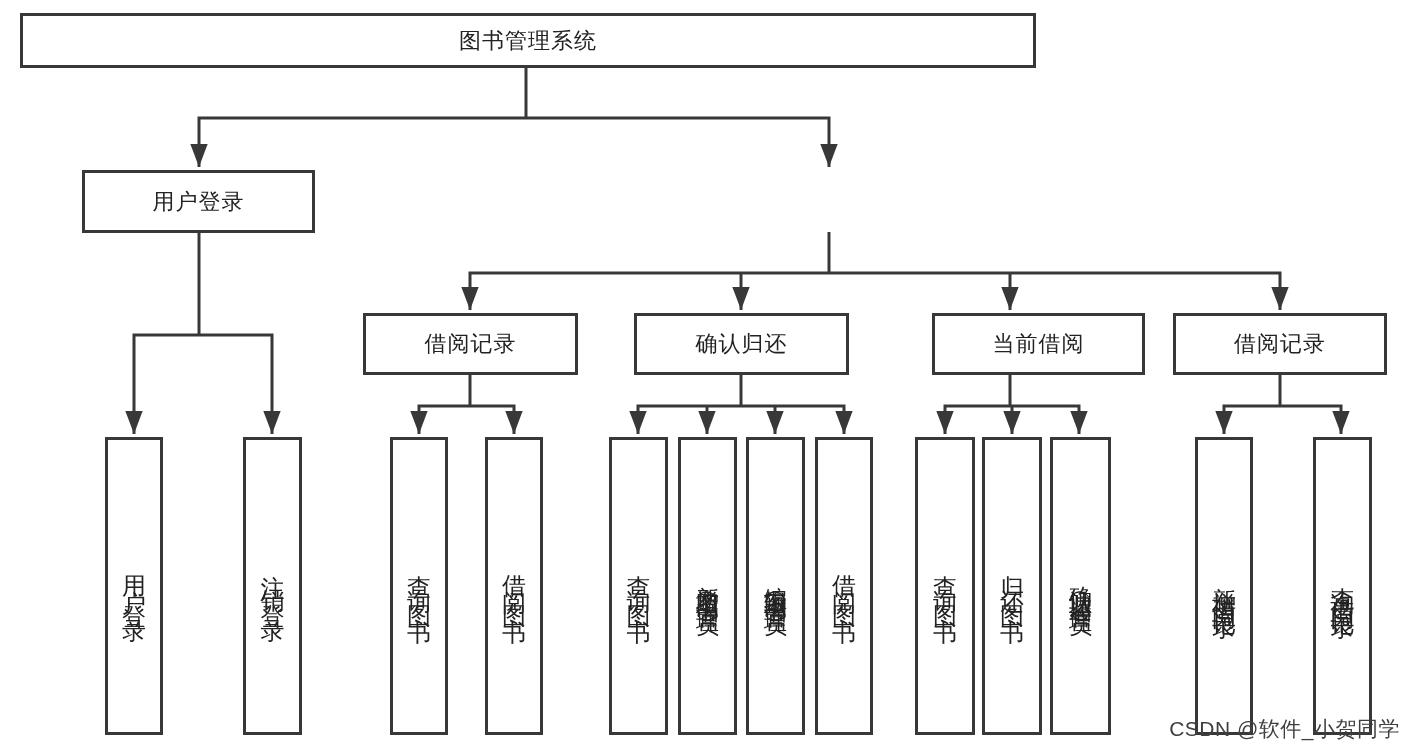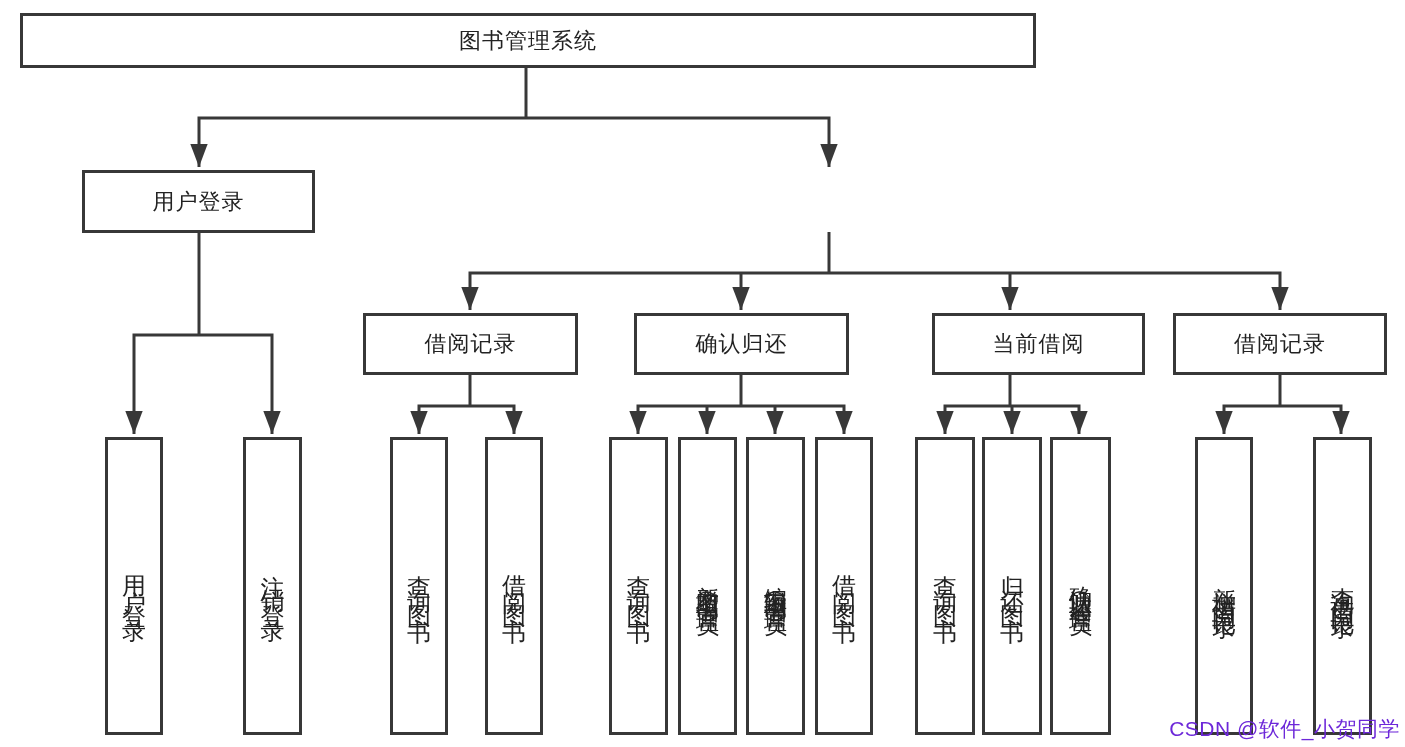--- a/index.html
+++ b/index.html
@@ -47,21 +47,21 @@
     color: #222222;
   }
   .vs-short span { letter-spacing: 15px; }
   .vs-mid   span { letter-spacing: 6px;  }
   .vs-long  span { letter-spacing: 4px; font-size: 23px; }
   .watermark {
     position: absolute;
     right: 5px;
     bottom: 4px;
     font-size: 21px;
-    color: #6d28d9;
+    color: #404040;
     z-index: 5;
     letter-spacing: 0.5px;
     white-space: nowrap;
   }
 </style>
 </head>
 <body>
 
 <div class="stage">
 

